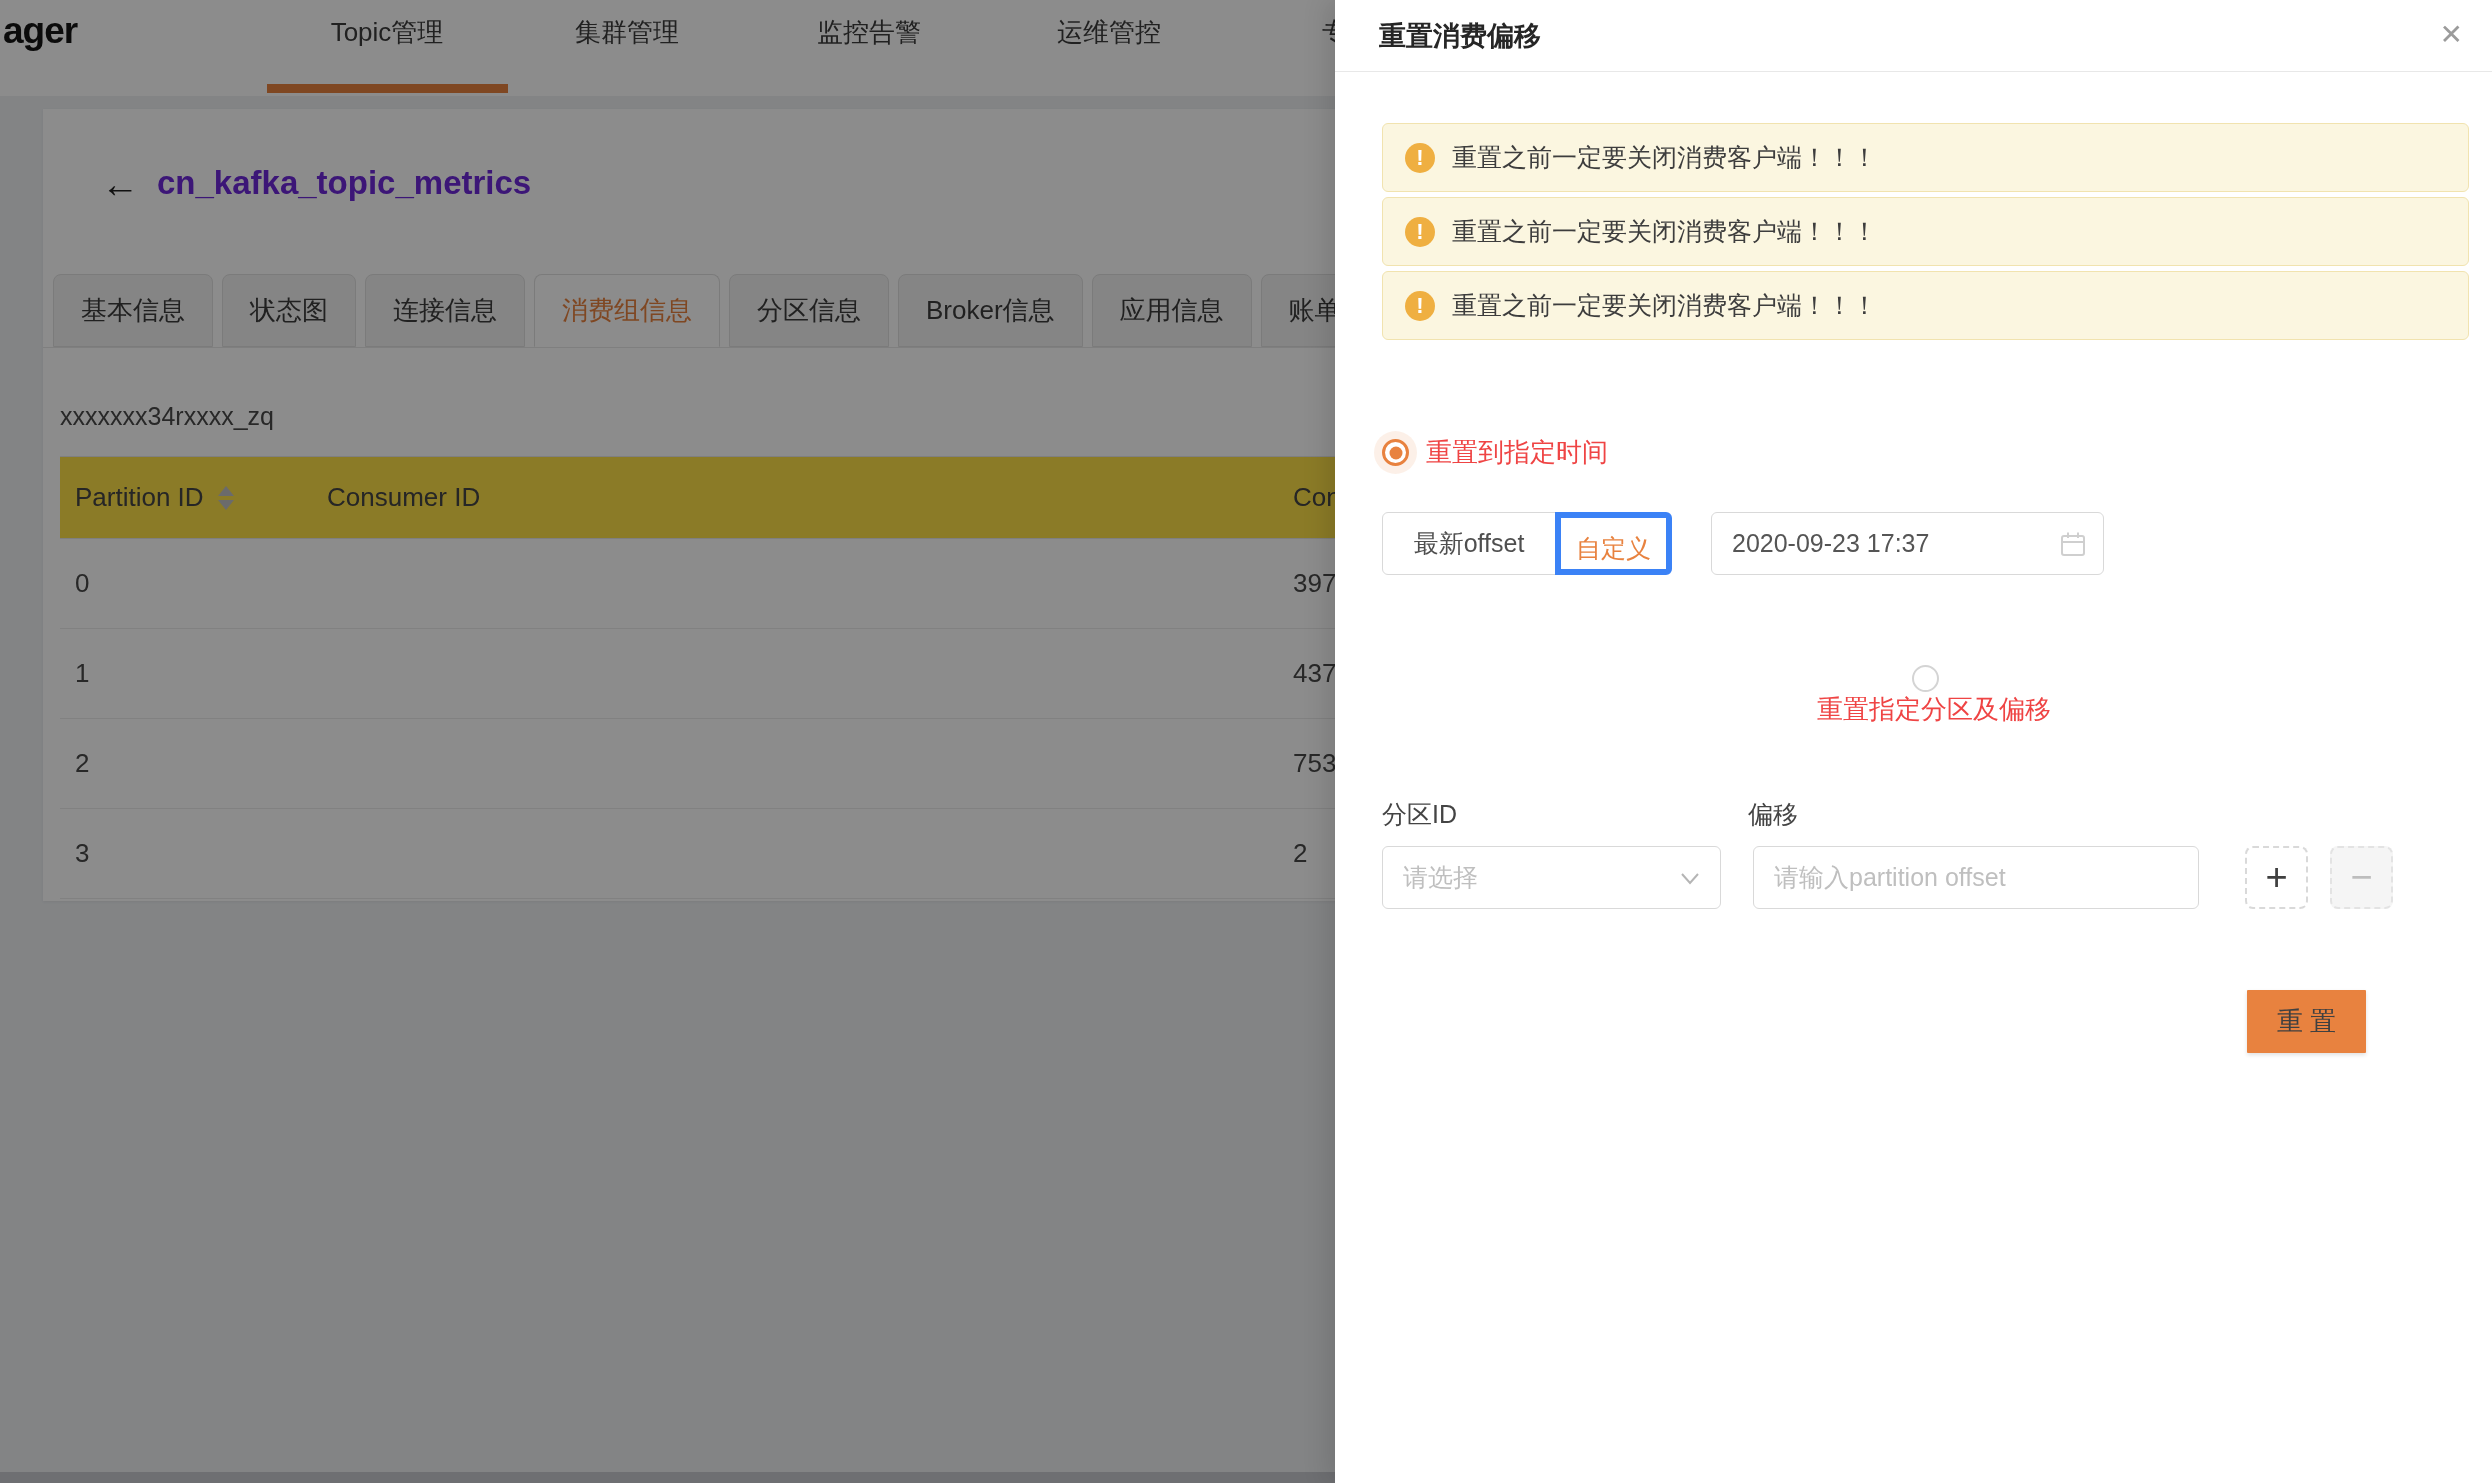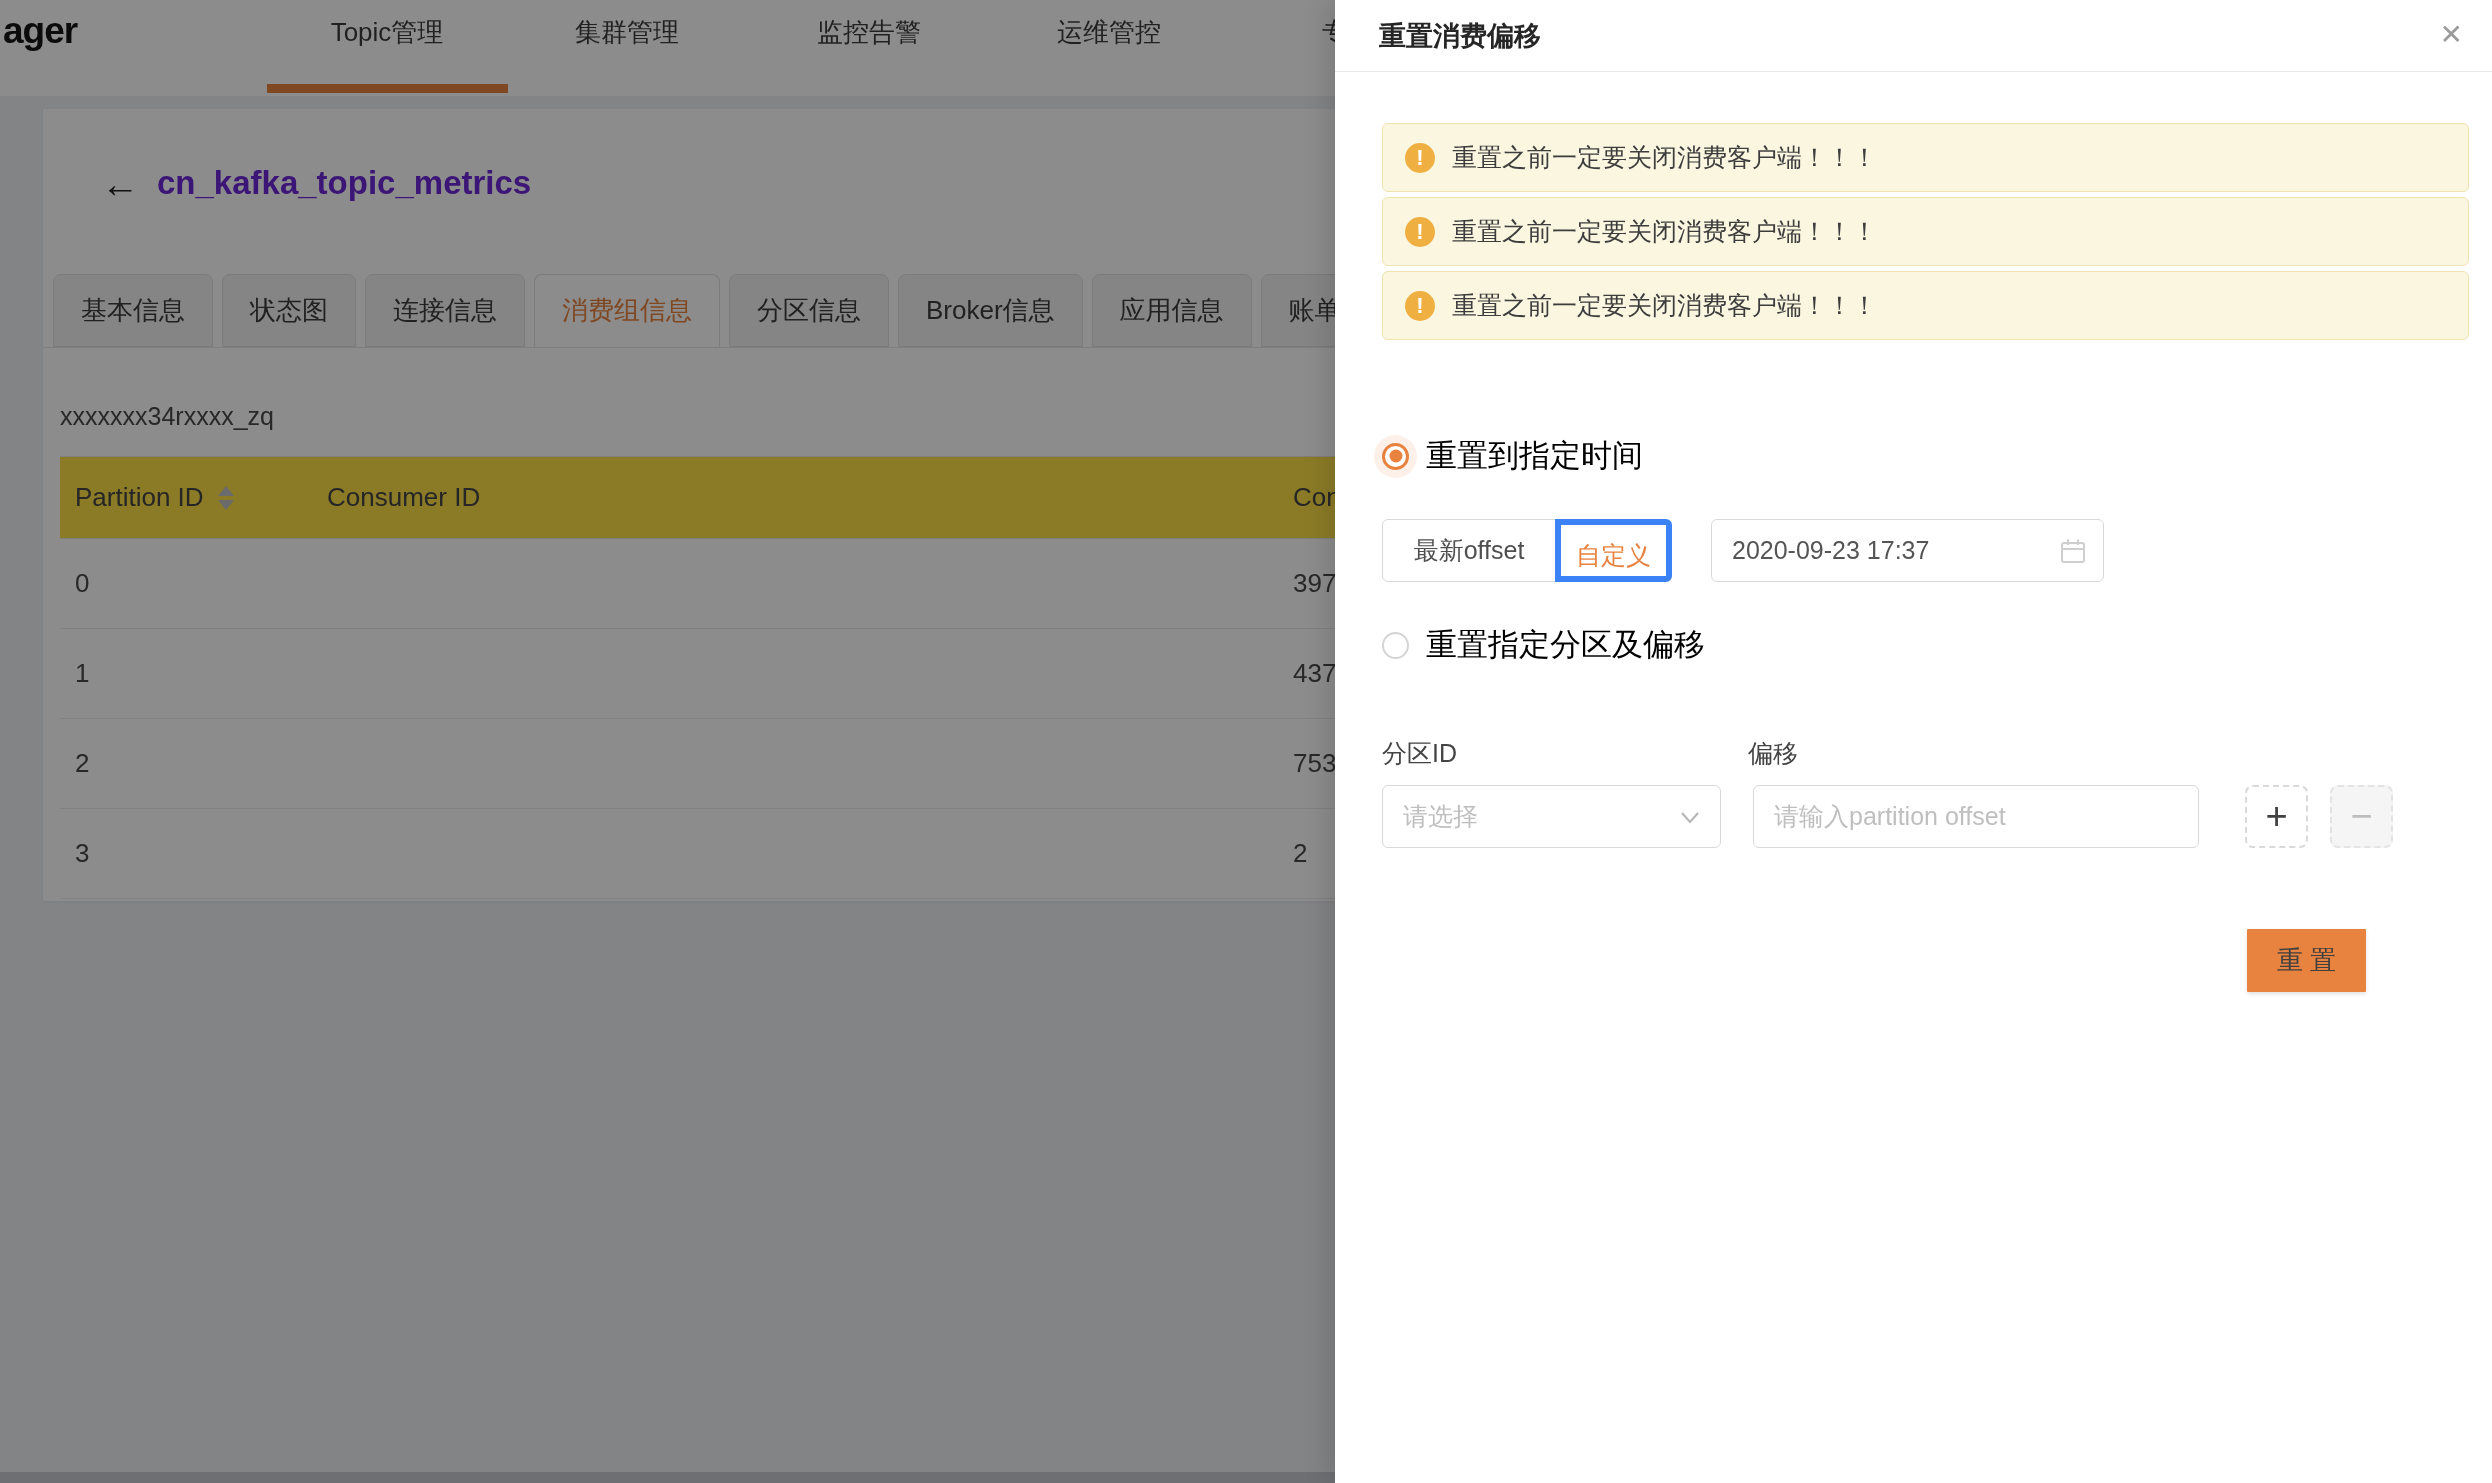--- a/index.html
+++ b/index.html
@@ -53,26 +53,26 @@
   .drawer-title { position:absolute; left:44px; top:0; height:72px; line-height:72px; font-size:27px; font-weight:600; color:#262626; }
   .drawer-close { position:absolute; right:24px; top:0; height:72px; line-height:69px; font-size:28px; color:#9b9b9b; cursor:pointer; padding:0 6px; }
   .drawer-body { position:absolute; top:72px; left:0; right:0; bottom:0; padding:51px 24px 0 47px; }
 
   .alert { display:flex; align-items:center; height:69px; margin-bottom:5px; padding:0 22px; background:#fbf6e0; border:1px solid #f1e3af; border-radius:6px; }
   .alert-icon { flex:0 0 auto; width:30px; height:30px; margin-right:17px; border-radius:50%; background:#efaf41; color:#fff; font-size:22px; font-weight:700; line-height:30px; text-align:center; }
   .alert-text { font-size:25px; color:#3d3d3d; }
 
   .radio-row { display:flex; align-items:center; cursor:pointer; }
   .radio-row.first { margin-top:95px; }
-  .radio-row.second { margin-top:42px; }
+  .radio-row.second { margin-top:90px;flex-direction:column; }
   .radio { position:relative; width:27px; height:27px; border-radius:50%; background:#fff; }
   .radio.on { border:3px solid #e8823f; box-shadow:0 0 0 8px rgba(232,130,63,0.12); }
   .radio.on::after { content:""; position:absolute; left:50%; top:50%; width:13px; height:13px; transform:translate(-50%,-50%); border-radius:50%; background:#e8823f; }
   .radio.off { border:2px solid #d4d4d4; }
-  .radio-label { margin-left:17px; font-size:31px; color:#000000; }
+  .radio-label { margin-left:17px; font-size:26px; color:#ef4444; }
 
   .controls-row { margin-top:42px; display:flex; align-items:center; }
   .seg { height:63px; line-height:61px; font-size:25px; text-align:center; cursor:pointer; background:#fff; }
   .seg.latest { width:174px; color:#4f4f4f; border:1px solid #d9d9d9; border-radius:6px 0 0 6px; }
   .seg.custom { width:117px; color:#e8823f; border:6px solid #3b82f6; border-radius:0 6px 6px 0; margin-left:-1px; }
   .date-box { position:relative; margin-left:39px; width:393px; height:63px; border:1px solid #d9d9d9; border-radius:6px; background:#fff; }
   .date-input { width:100%; height:100%; border:none; outline:none; background:transparent; padding:0 59px 0 20px; font-size:25px; color:#555; font-family:inherit; }
   .cal-icon { position:absolute; right:16px; top:50%; transform:translateY(-50%); width:28px; height:28px; }
 
   .field-labels { position:relative; margin-top:71px; height:32px; }

